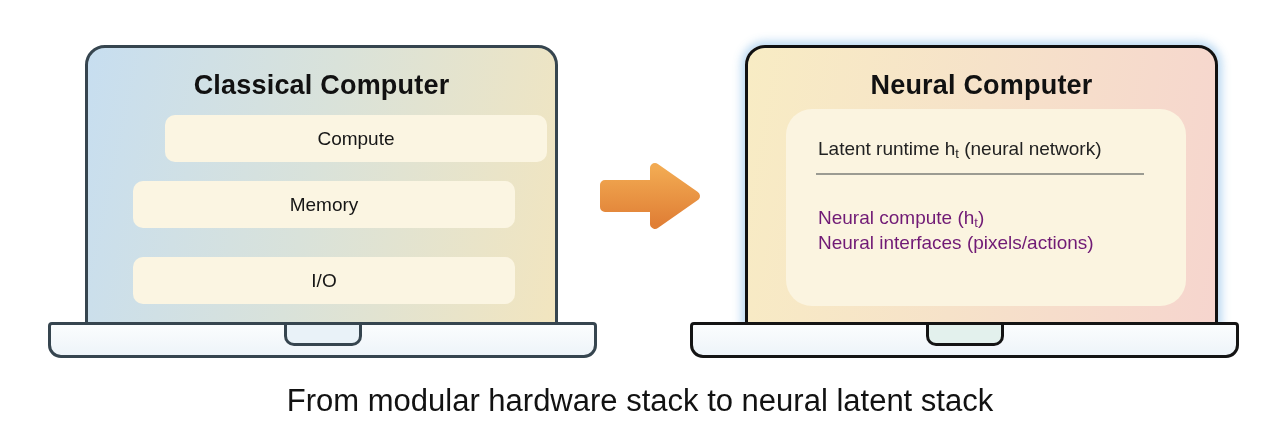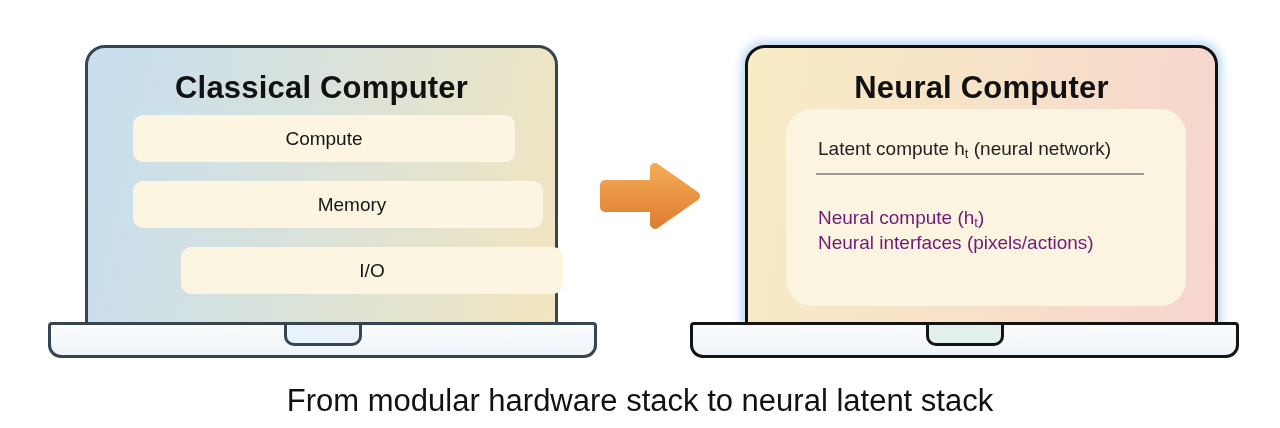--- a/index.html
+++ b/index.html
@@ -32,42 +32,42 @@
     border: 3px solid #101010;
     background: linear-gradient(100deg, #F8ECC4 0%, #F6E2C9 48%, #F6D5CE 100%);
     box-shadow: 0 0 9px 4px rgba(178, 212, 240, 0.85);
   }
   .screen-title {
     position: absolute;
     top: 22px;
     left: 0;
     width: 100%;
     text-align: center;
-    font-size: 31px;
+    font-size: 27px;
     font-weight: bold;
     letter-spacing: 0.2px;
     color: #111111;
   }
 
   
   .hw-box {
     position: absolute;
     left: 45px;
     width: 382px;
     height: 47px;
     background: #FBF5E2;
     border-radius: 10px;
     line-height: 47px;
     text-align: center;
     font-size: 19px;
     color: #161616;
   }
-  .hw-box.b0 { top: 67px; }
-  .hw-box.b1 { top: 133px; padding-left: 28px; }
-  .hw-box.b2 { top: 199px; margin-left: 48px; }
+  .hw-box.b0 { top: 67px; margin-left: 32px; }
+  .hw-box.b1 { top: 133px; }
+  .hw-box.b2 { top: 209px; }
 
   
   .panel {
     position: absolute;
     left: 38px;
     top: 61px;
     width: 400px;
     height: 197px;
     background: #FBF4E0;
     border-radius: 26px;
@@ -176,21 +176,21 @@
         </linearGradient>
       </defs>
       <path d="M8,26 H58 V9 L98,37 L58,65 V48 H8 Z" fill="url(#og)" stroke="url(#og)" stroke-width="10" stroke-linejoin="round" stroke-linecap="round"></path>
     </svg>
   </div>
 
   <div class="screen right">
     <div class="screen-title">Neural Computer</div>
     <div class="panel">
       <div class="runtime-line">
-        <span>Latent compute h</span><sub class="t-sub">t</sub><span> (neural network)</span>
+        <span>Latent runtime h</span><sub class="t-sub">t</sub><span> (neural network)</span>
       </div>
       <div class="panel-divider"></div>
       <div class="panel-items">
         <div>
           <span>Neural compute (h</span><sub class="t-sub">t</sub><span>)</span>
         </div>
         <div>
           <span>Neural interfaces (pixels/actions)</span><sub class="t-sub"></sub><span></span>
         </div>
       </div>

